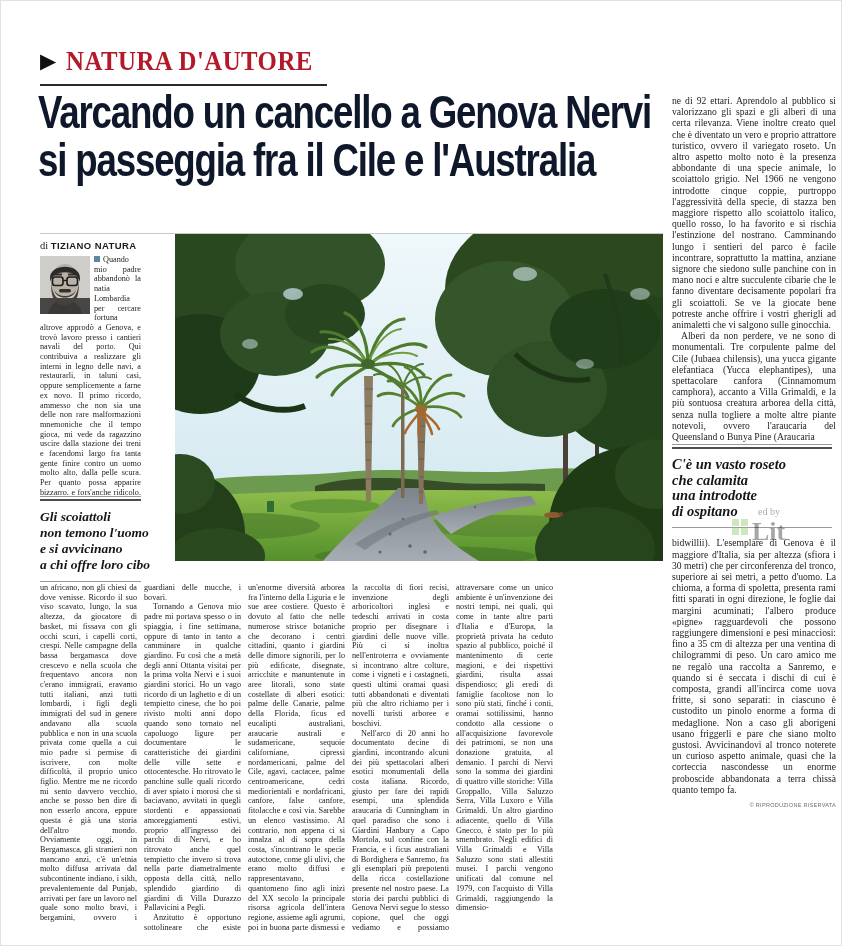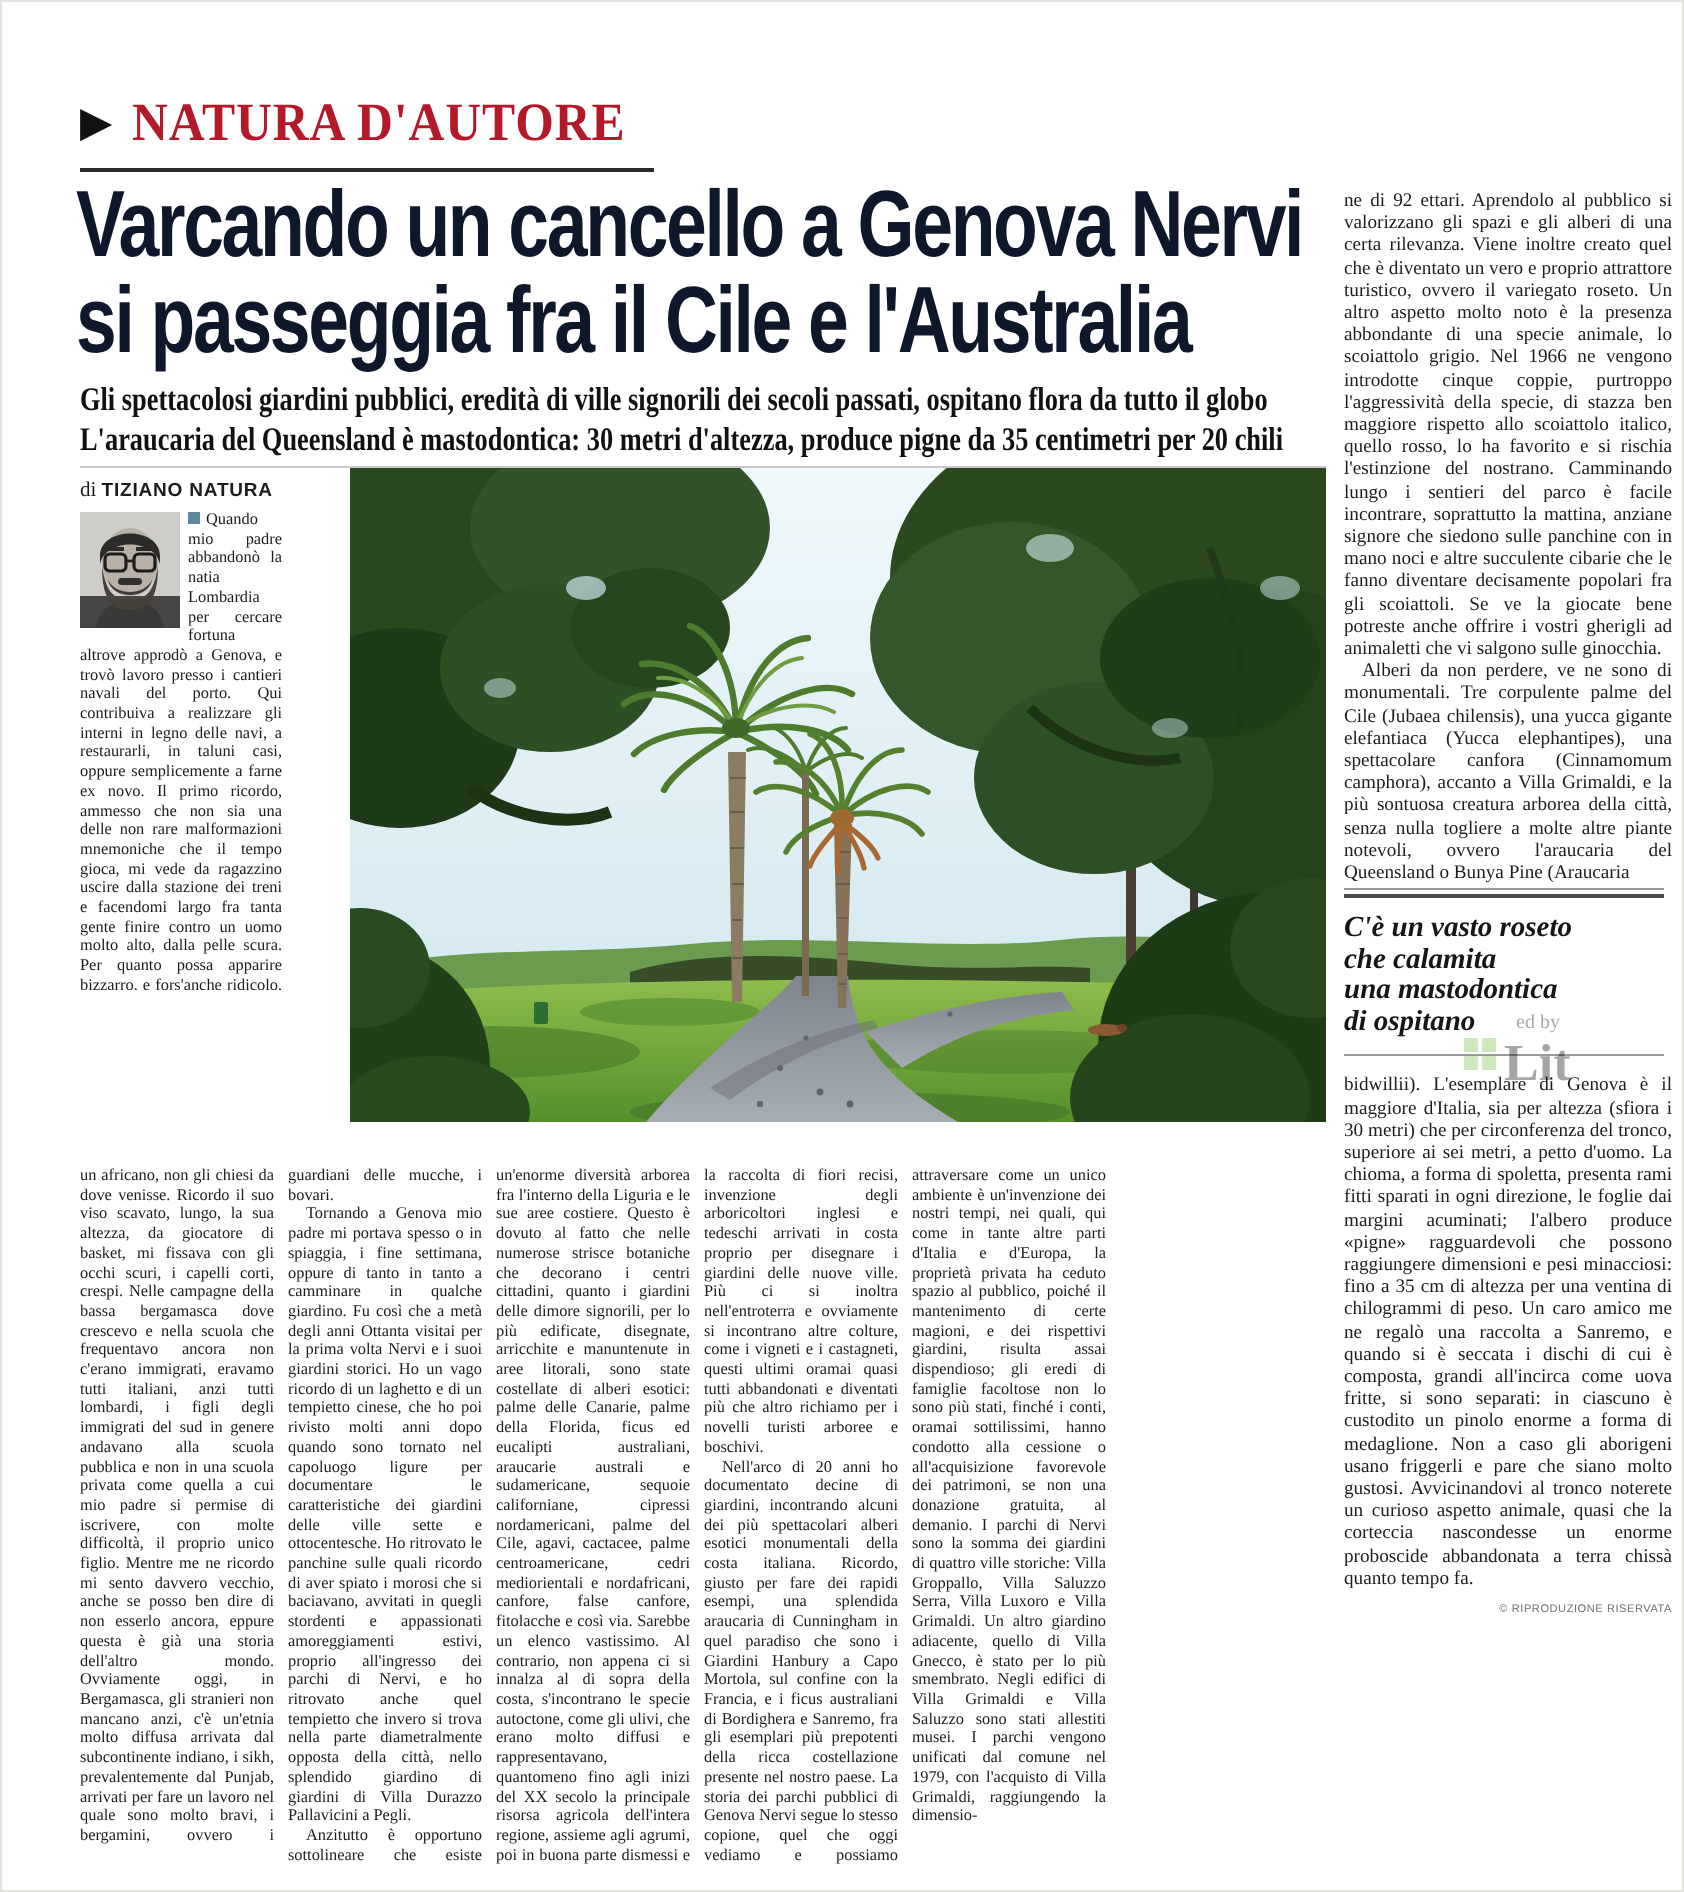--- a/index.html
+++ b/index.html
@@ -74,24 +74,20 @@
     <span class="kicker-tri">▶</span>
     <span class="kicker-text">NATURA D'AUTORE</span>
   </div>
   <div class="abs kicker-rule"></div>
 
   <div class="abs headline">
     <div>Varcando un cancello a Genova Nervi</div>
     <div>si passeggia fra il Cile e l'Australia</div>
   </div>
 
-  <div class="abs standfirst">
-    <div>Gli spettacolosi giardini pubblici, eredità di ville signorili dei secoli passati, ospitano flora da tutto il globo</div>
-    <div>L'araucaria del Queensland è mastodontica: 30 metri d'altezza, produce pigne da 35 centimetri per 20 chili</div>
-  </div>
   <div class="abs subhead-rule"></div>
 
   <div class="abs byline">
     <span>di</span>
     <b>TIZIANO NATURA</b>
   </div>
 
   <div class="abs lede">
     <svg class="portrait" viewBox="0 0 50 58" width="50" height="58" aria-hidden="true">
       <rect width="50" height="58" fill="#cfcdc9"></rect>
@@ -104,20 +100,28 @@
       <rect x="19" y="33" width="12" height="3.5" rx="1.7" fill="#33312d"></rect>
       <rect x="12.5" y="21" width="10.5" height="8.5" rx="2.5" fill="none" stroke="#1d1c1b" stroke-width="1.6"></rect>
       <rect x="27" y="21" width="10.5" height="8.5" rx="2.5" fill="none" stroke="#1d1c1b" stroke-width="1.6"></rect>
       <line x1="23" y1="24.5" x2="27" y2="24.5" stroke="#1d1c1b" stroke-width="1.4"></line>
       <line x1="14" y1="18.5" x2="22" y2="18.5" stroke="#2d2b29" stroke-width="2"></line>
       <line x1="28" y1="18.5" x2="36" y2="18.5" stroke="#2d2b29" stroke-width="2"></line>
     </svg>
     <p><span class="bullet"></span><span>Quando mio padre abbandonò la natia Lombardia per cercare fortuna altrove approdò a Genova, e trovò lavoro presso i cantieri navali del porto. Qui contribuiva a realizzare gli interni in legno delle navi, a restaurarli, in taluni casi, oppure semplicemente a farne ex novo. Il primo ricordo, ammesso che non sia una delle non rare malformazioni mnemoniche che il tempo gioca, mi vede da ragazzino uscire dalla stazione dei treni e facendomi largo fra tanta gente finire contro un uomo molto alto, dalla pelle scura. Per quanto possa apparire bizzarro, e fors'anche ridicolo, è il primo ricordo che ho dell'incontro con un africano, sempre che sia stato</span></p>
   </div>
 
+  <div class="abs pq pq-left">
+    <div class="rule-top"></div>
+    <div class="l">Gli scoiattoli</div>
+    <div class="l">non temono l'uomo</div>
+    <div class="l">e si avvicinano</div>
+    <div class="l">a chi offre loro cibo</div>
+    <div class="rule-bot"></div>
+  </div>
 
   <svg class="abs photo" viewBox="0 0 488 327" width="488" height="327" preserveAspectRatio="none" aria-hidden="true">
     <defs>
       <linearGradient id="sky" x1="0" y1="0" x2="0" y2="1">
         <stop offset="0" stop-color="#eff8fb"></stop>
           <stop offset="1" stop-color="#cfe6ee"></stop>
       </linearGradient>
       <linearGradient id="grassg" x1="0" y1="0" x2="0" y2="1">
         <stop offset="0" stop-color="#8fbc4c"></stop>
           <stop offset="1" stop-color="#54902b"></stop>
@@ -254,21 +258,21 @@
     <p class="indent">Nell'arco di 20 anni ho documentato decine di giardini, incontrando alcuni dei più spettacolari alberi esotici monumentali della costa italiana. Ricordo, giusto per fare dei rapidi esempi, una splendida araucaria di Cunningham in quel paradiso che sono i Giardini Hanbury a Capo Mortola, sul confine con la Francia, e i ficus australiani di Bordighera e Sanremo, fra gli esemplari più prepotenti della ricca costellazione presente nel nostro paese. La storia dei parchi pubblici di Genova Nervi segue lo stesso copione, quel che oggi vediamo e possiamo attraversare come un unico ambiente è un'invenzione dei nostri tempi, nei quali, qui come in tante altre parti d'Italia e d'Europa, la proprietà privata ha ceduto spazio al pubblico, poiché il mantenimento di certe magioni, e dei rispettivi giardini, risulta assai dispendioso; gli eredi di famiglie facoltose non lo sono più stati, finché i conti, oramai sottilissimi, hanno condotto alla cessione o all'acquisizione favorevole dei patrimoni, se non una donazione gratuita, al demanio. I parchi di Nervi sono la somma dei giardini di quattro ville storiche: Villa Groppallo, Villa Saluzzo Serra, Villa Luxoro e Villa Grimaldi. Un altro giardino adiacente, quello di Villa Gnecco, è stato per lo più smembrato. Negli edifici di Villa Grimaldi e Villa Saluzzo sono stati allestiti musei. I parchi vengono unificati dal comune nel 1979, con l'acquisto di Villa Grimaldi, raggiungendo la dimensio-</p>
   </div>
 
   <div class="abs rail">
     <p>ne di 92 ettari. Aprendolo al pubblico si valorizzano gli spazi e gli alberi di una certa rilevanza. Viene inoltre creato quel che è diventato un vero e proprio attrattore turistico, ovvero il variegato roseto. Un altro aspetto molto noto è la presenza abbondante di una specie animale, lo scoiattolo grigio. Nel 1966 ne vengono introdotte cinque coppie, purtroppo l'aggressività della specie, di stazza ben maggiore rispetto allo scoiattolo italico, quello rosso, lo ha favorito e si rischia l'estinzione del nostrano. Camminando lungo i sentieri del parco è facile incontrare, soprattutto la mattina, anziane signore che siedono sulle panchine con in mano noci e altre succulente cibarie che le fanno diventare decisamente popolari fra gli scoiattoli. Se ve la giocate bene potreste anche offrire i vostri gherigli ad animaletti che vi salgono sulle ginocchia.</p>
     <p class="indent">Alberi da non perdere, ve ne sono di monumentali. Tre corpulente palme del Cile (Jubaea chilensis), una yucca gigante elefantiaca (Yucca elephantipes), una spettacolare canfora (Cinnamomum camphora), accanto a Villa Grimaldi, e la più sontuosa creatura arborea della città, senza nulla togliere a molte altre piante notevoli, ovvero l'araucaria del Queensland o Bunya Pine (Araucaria</p>
     <div class="pq pq-right">
       <div class="rule-top"></div>
       <div class="l">C'è un vasto roseto</div>
       <div class="l">che calamita</div>
-      <div class="l">una mastodontica</div>
+      <div class="l">una introdotte</div>
       <div class="l">di ospitano</div>
       <div class="rule-bot"></div>
     </div>
     <p>bidwillii). L'esemplare di Genova è il maggiore d'Italia, sia per altezza (sfiora i 30 metri) che per circonferenza del tronco, superiore ai sei metri, a petto d'uomo. La chioma, a forma di spoletta, presenta rami fitti sparati in ogni direzione, le foglie dai margini acuminati; l'albero produce «pigne» ragguardevoli che possono raggiungere dimensioni e pesi minacciosi: fino a 35 cm di altezza per una ventina di chilogrammi di peso. Un caro amico me ne regalò una raccolta a Sanremo, e quando si è seccata i dischi di cui è composta, grandi all'incirca come uova fritte, si sono separati: in ciascuno è custodito un pinolo enorme a forma di medaglione. Non a caso gli aborigeni usano friggerli e pare che siano molto gustosi. Avvicinandovi al tronco noterete un curioso aspetto animale, quasi che la corteccia nascondesse un enorme proboscide abbandonata a terra chissà quanto tempo fa.</p>
     <div class="copyright">© RIPRODUZIONE RISERVATA</div>
   </div>
 
   <div class="abs watermark">
     <span class="wm-small">ed by</span>
     <div class="wm-row">

